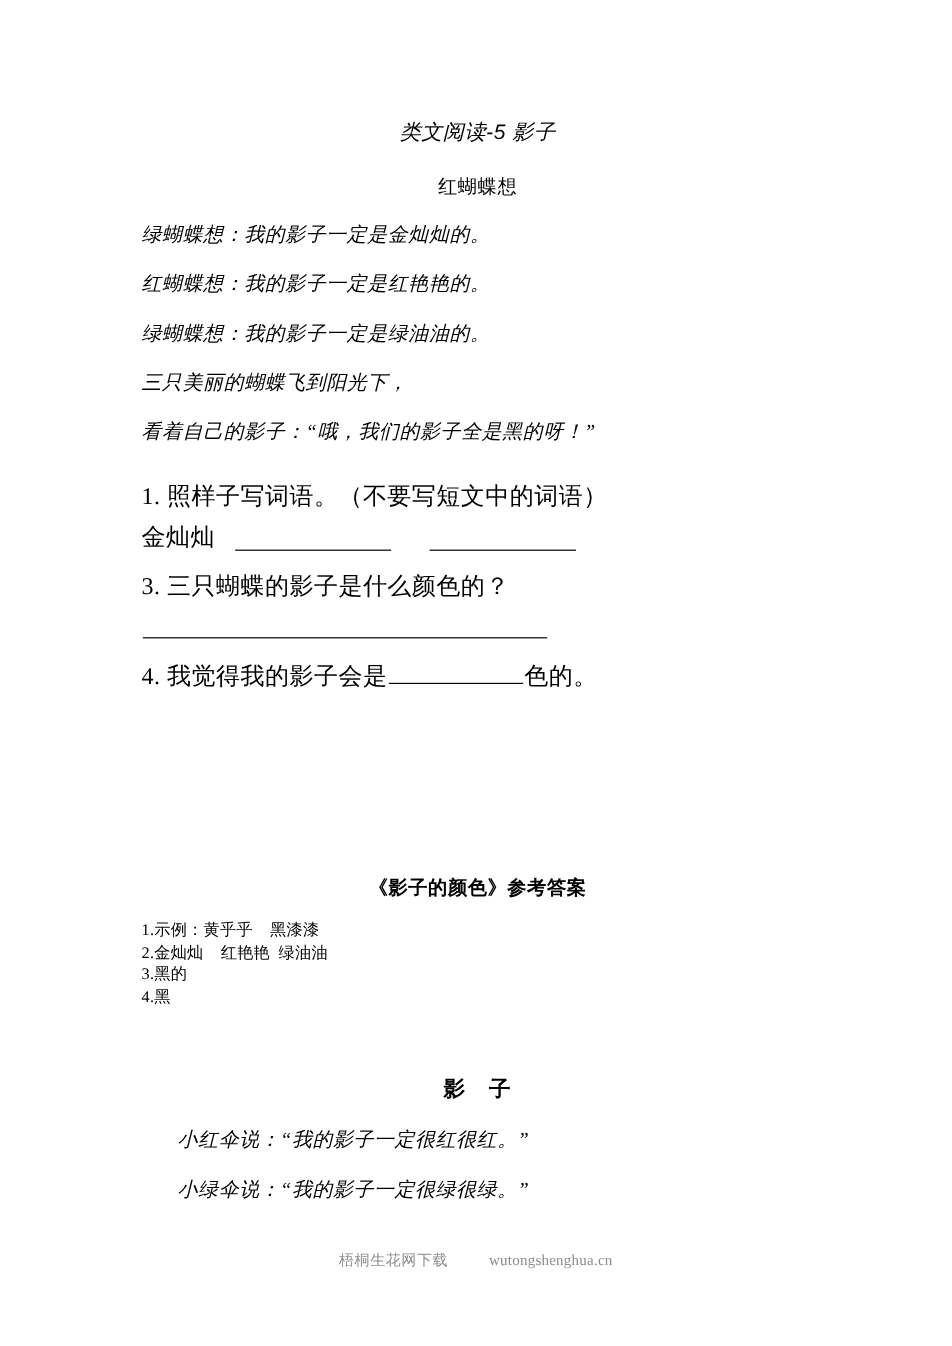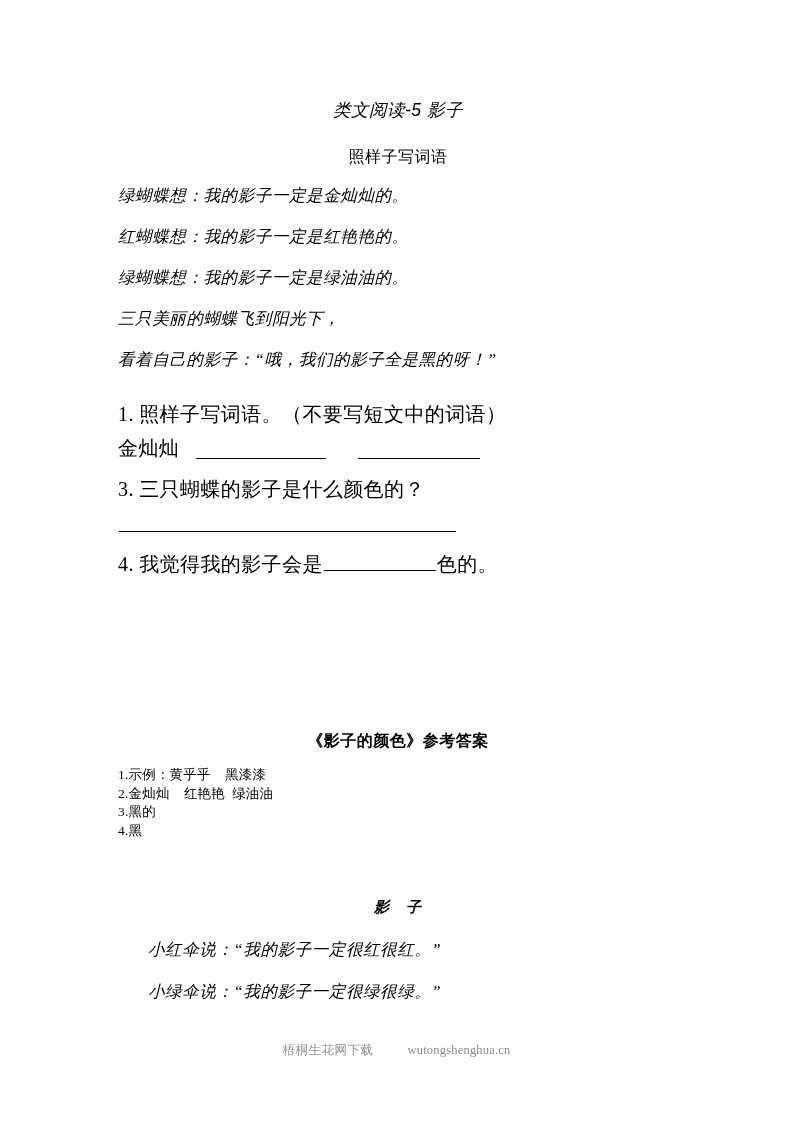--- a/index.html
+++ b/index.html
@@ -132,25 +132,24 @@
     line-height: 18.5px;
     letter-spacing: 0.2px;
   }
   .key-list .k { white-space: pre; }
 
   
   .art2-title {
     top: 895px;
     text-align: center;
     font-family: "Liberation Sans", "DejaVu Sans", sans-serif;
-    font-size: 15px;
+    font-size: 18px;
     font-weight: 700;
     letter-spacing: 1px;
     line-height: 24px;
-    font-style: italic;
   }
   .art2-body {
     top: 940px;
   }
   .art2-body .line {
     font-family: "Liberation Serif", "DejaVu Serif", serif;
     font-style: italic;
     font-size: 16.5px;
     line-height: 20px;
     letter-spacing: 0.6px;
@@ -174,21 +173,21 @@
   .footer .cn { letter-spacing: 0.5px; }
   .footer .url { margin-left: 34px; letter-spacing: 0.2px; }
 </style>
 </head>
 <body>
 
 <div class="page">
 
   <div class="col doc-title">类文阅读-5 影子</div>
 
-  <div class="col article-title">照样子写词语</div>
+  <div class="col article-title">红蝴蝶想</div>
 
   <div class="col story">
     <div class="line">绿蝴蝶想：我的影子一定是金灿灿的。</div>
     <div class="line">红蝴蝶想：我的影子一定是红艳艳的。</div>
     <div class="line">绿蝴蝶想：我的影子一定是绿油油的。</div>
     <div class="line">三只美丽的蝴蝶飞到阳光下，</div>
     <div class="line">看着自己的影子：“哦，我们的影子全是黑的呀！”</div>
   </div>
 
   <div class="col questions">

